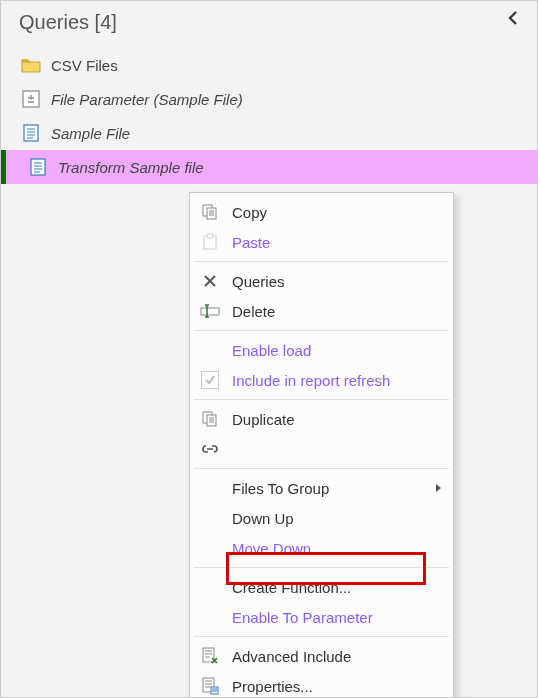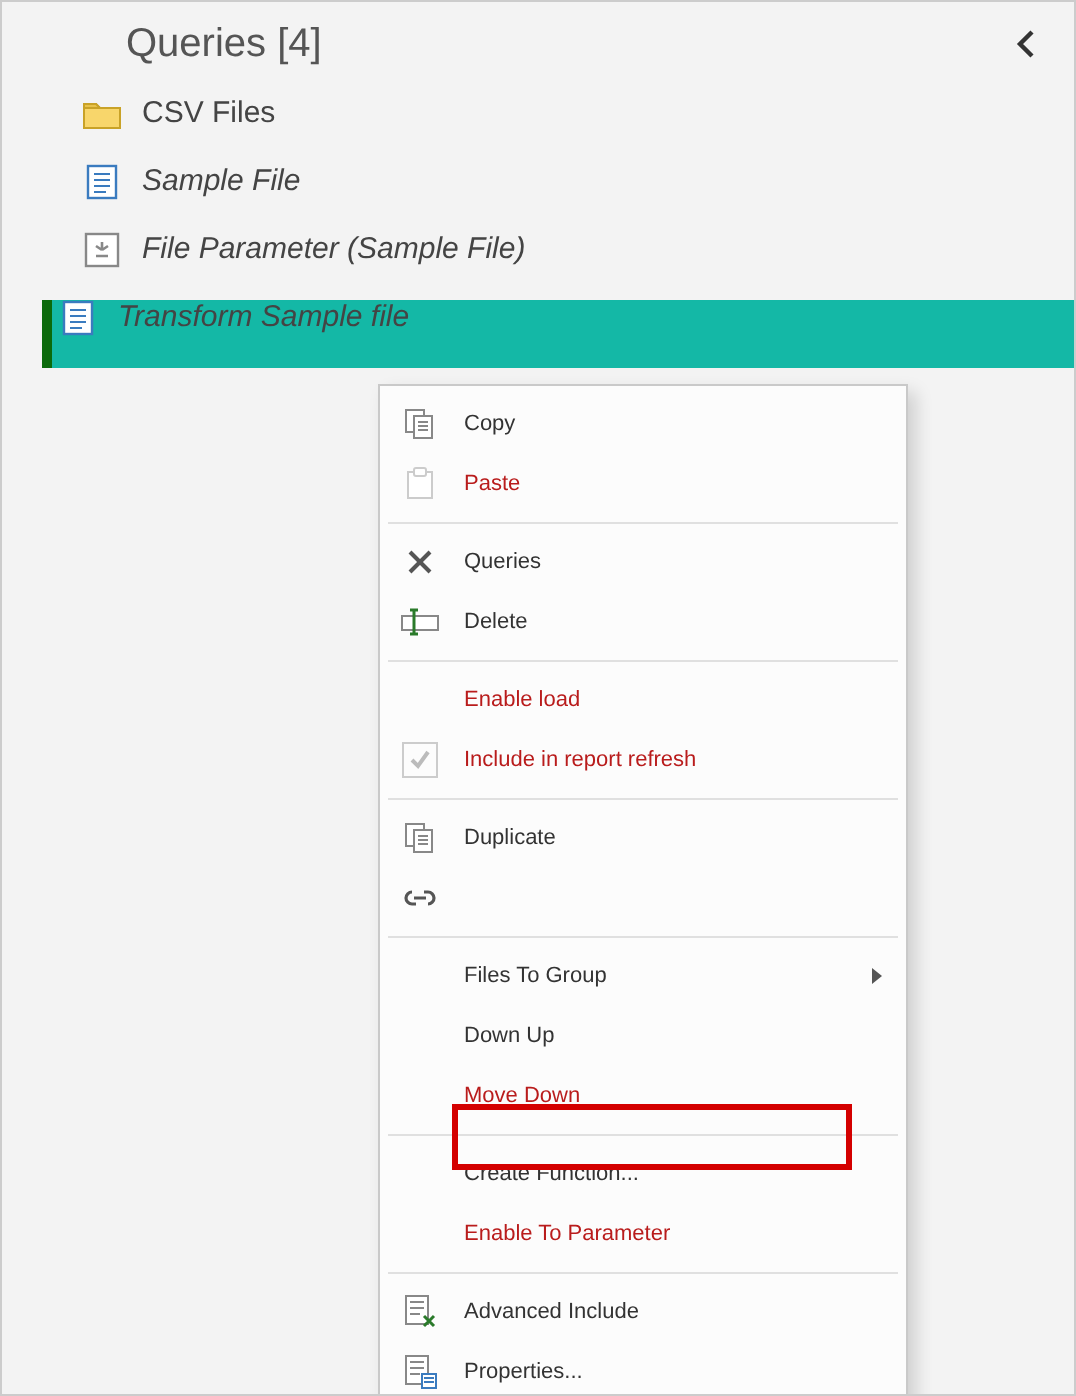--- a/index.html
+++ b/index.html
@@ -10,52 +10,50 @@
     background: #f3f3f3;
     font-family: "Segoe UI", Tahoma, sans-serif;
     font-size: 15px;
     color: #333;
     border: 1px solid #ccc;
     overflow: hidden;
     position: relative;
   }
   .panel-header {
     display: flex;
-    align-items: center;
     justify-content: space-between;
     padding: 10px 14px 14px 18px;
-    margin-left: 44px;
   }
   .panel-title {
     font-size: 20px;
     color: #555;
   }
   .collapse-icon {
     width: 16px; height: 16px;
     color: #444;
   }
   .query-list {
     padding: 0;
     margin: 0;
   }
   .query-item {
     display: flex;
+    align-items: center;
     height: 34px;
     padding-left: 20px;
     gap: 10px;
-    margin-left: 20px;
   }
   .query-item .label {
     color: #444;
   }
   .query-item .label.italic { font-style: italic; }
   .query-item.selected {
-    background: #14b8a6;
+    background: #f0abfc;
     border-left: 5px solid #0b6a0b;
-    padding-left: 3px;
+    padding-left: 22px;
   }
   .q-icon { width: 20px; height: 18px; display:flex; align-items:center; justify-content:center;}
   .q-icon svg { display:block; }
 
   .context-menu {
     position: absolute;
     left: 188px;
     top: 191px;
     width: 265px;
     background: #fcfcfc;
@@ -65,23 +63,23 @@
   }
   .menu-item {
     display: flex;
     align-items: center;
     height: 30px;
     padding: 0 12px 0 10px;
     gap: 12px;
     color: #333;
     position: relative;
   }
-  .menu-item.disabled { color: #b91c1c; }
+  .menu-item.disabled { color: #8b5cf6; }
   .m-icon { width: 20px; height:20px; display:flex; align-items:center; justify-content:center; flex-shrink:0; }
-  .m-label { flex: 1; font-size: 11px; white-space: nowrap; }
+  .m-label { flex: 1; font-size: 15px; white-space: nowrap; }
   .menu-sep {
     height: 1px;
     background: #e0e0e0;
     margin: 4px 4px;
   }
   .submenu-arrow {
     width: 0; height: 0;
     border-top: 4px solid transparent;
     border-bottom: 4px solid transparent;
     border-left: 5px solid #555;
@@ -115,38 +113,38 @@
     <span class="q-icon">
       <svg width="20" height="16" viewBox="0 0 20 16">
           <path d="M1 3 h6 l2 2 h10 v10 h-18 z" fill="#f8d66b" stroke="#c9a227" stroke-width="1"></path>
           <path d="M1 3 h6 l2 2 h-8 z" fill="#e8c24a" stroke="#c9a227"></path>
         </svg>
     </span>
     <span class="label">CSV Files</span>
   </div>
   <div class="query-item">
     <span class="q-icon">
+      <svg width="18" height="18" viewBox="0 0 18 18">
+          <rect x="1" y="1" width="16" height="16" fill="white" stroke="#888" stroke-width="1.2"></rect>
+          <path d="M9 5 v4 M9 9 L6 7 M9 9 L12 7 M6 12 h6" fill="none" stroke="#888" stroke-width="1.3"></path>
+        </svg>
+    </span>
+    <span class="label italic">File Parameter (Sample File)</span>
+  </div>
+  <div class="query-item">
+    <span class="q-icon">
       <svg width="16" height="18" viewBox="0 0 16 18">
           <rect x="1" y="1" width="14" height="16" fill="white" stroke="#3a7bbf" stroke-width="1.2"></rect>
           <line x1="4" y1="5" x2="12" y2="5" stroke="#3a7bbf"></line>
           <line x1="4" y1="8" x2="12" y2="8" stroke="#3a7bbf"></line>
           <line x1="4" y1="11" x2="12" y2="11" stroke="#3a7bbf"></line>
           <line x1="4" y1="14" x2="10" y2="14" stroke="#3a7bbf"></line>
         </svg>
     </span>
     <span class="label italic">Sample File</span>
-  </div>
-  <div class="query-item">
-    <span class="q-icon">
-      <svg width="18" height="18" viewBox="0 0 18 18">
-          <rect x="1" y="1" width="16" height="16" fill="white" stroke="#888" stroke-width="1.2"></rect>
-          <path d="M9 5 v4 M9 9 L6 7 M9 9 L12 7 M6 12 h6" fill="none" stroke="#888" stroke-width="1.3"></path>
-        </svg>
-    </span>
-    <span class="label italic">File Parameter (Sample File)</span>
   </div>
   <div class="query-item selected">
     <span class="q-icon">
       <svg width="16" height="18" viewBox="0 0 16 18">
           <rect x="1" y="1" width="14" height="16" fill="white" stroke="#3a7bbf" stroke-width="1.2"></rect>
           <line x1="4" y1="5" x2="12" y2="5" stroke="#3a7bbf"></line>
           <line x1="4" y1="8" x2="12" y2="8" stroke="#3a7bbf"></line>
           <line x1="4" y1="11" x2="12" y2="11" stroke="#3a7bbf"></line>
           <line x1="4" y1="14" x2="10" y2="14" stroke="#3a7bbf"></line>
         </svg>

